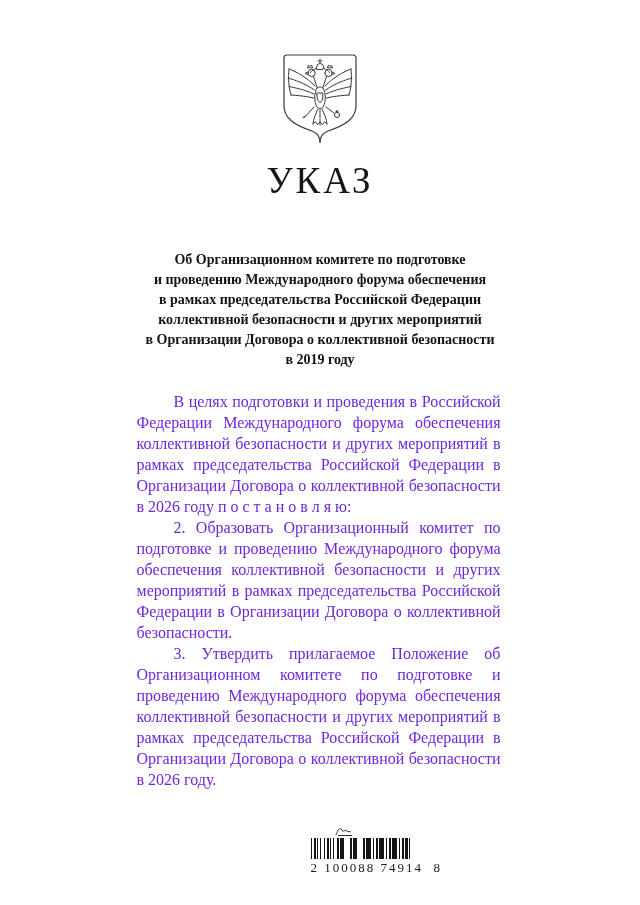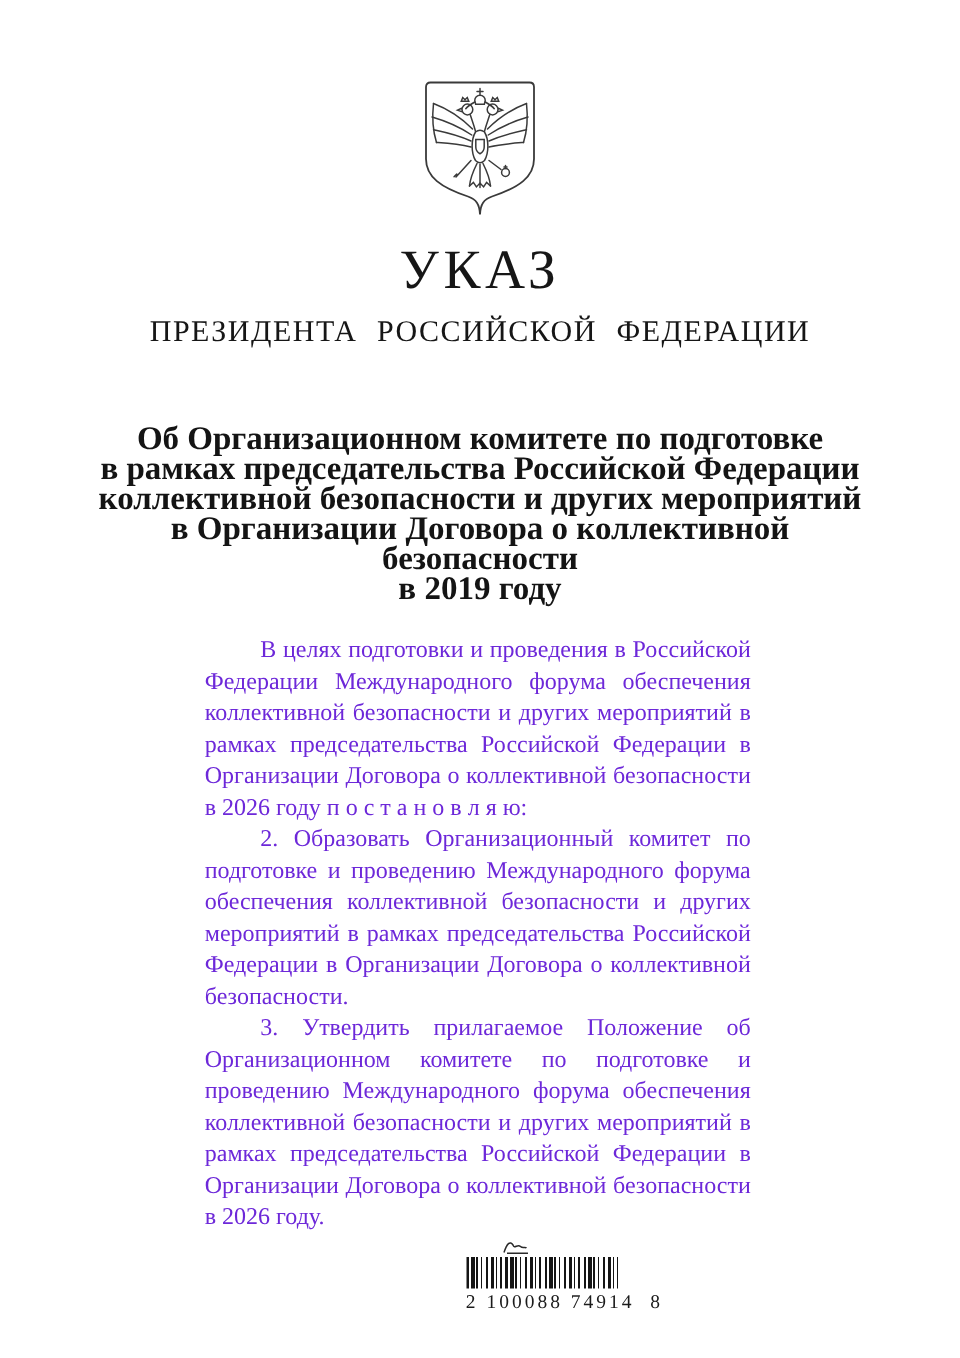--- a/index.html
+++ b/index.html
@@ -37,21 +37,21 @@
     text-align: center;
     font-size: 20px;
     letter-spacing: 1px;
     word-spacing: 7px;
     color: #161616;
   }
   .heading {
     margin-top: 49px;
     text-align: center;
     font-weight: bold;
-    font-size: 22px;
+    font-size: 14px;
     line-height: 20px;
     color: #141414;
   }
   .body-text {
     margin-top: 21px;
     padding: 0 75px 0 72px;
     font-size: 16px;
     line-height: 21px;
     text-align: justify;
     color: #6d28d9;
@@ -137,24 +137,24 @@
       <circle cx="57" cy="63" r="2.6"></circle>
       <path d="M57,60.4 v-2 M56,59.4 h2"></path>
 
       <path d="M38,57 C35,63 33.5,67 33,72 M40,57.5 C40,64 40,68 40,73 M42,57 C45,63 46.5,67 47,72"></path>
       <path d="M33,72 l2.6,-2.4 2,3 2.4,-2.6 2.4,2.6 2,-3 2.6,2.4"></path>
     </svg>
   </div>
 
   <h1 class="title">УКАЗ</h1>
 
-  <div class="subtitle">ПРЕЗИДЕНТА РОССИЙСКОЙ ФЕДЕРАЦИИ</div>
 
   <div class="heading">
     <div>Об Организационном комитете по подготовке</div>
+    <div>и проведению Международного форума обеспечения</div>
     <div>в рамках председательства Российской Федерации</div>
     <div>коллективной безопасности и других мероприятий</div>
     <div>в Организации Договора о коллективной безопасности</div>
     <div>в 2019 году</div>
   </div>
 
   <div class="body-text">
     <p>В целях подготовки и проведения в Российской Федерации Международного форума обеспечения коллективной безопасности и других мероприятий в рамках председательства Российской Федерации в Организации Договора о коллективной безопасности в 2026 году п о с т а н о в л я ю:</p>
     <p>2. Образовать Организационный комитет по подготовке и проведению Международного форума обеспечения коллективной безопасности и других мероприятий в рамках председательства Российской Федерации в Организации Договора о коллективной безопасности.</p>
     <p>3. Утвердить прилагаемое Положение об Организационном комитете по подготовке и проведению Международного форума обеспечения коллективной безопасности и других мероприятий в рамках председательства Российской Федерации в Организации Договора о коллективной безопасности в 2026 году.</p>

